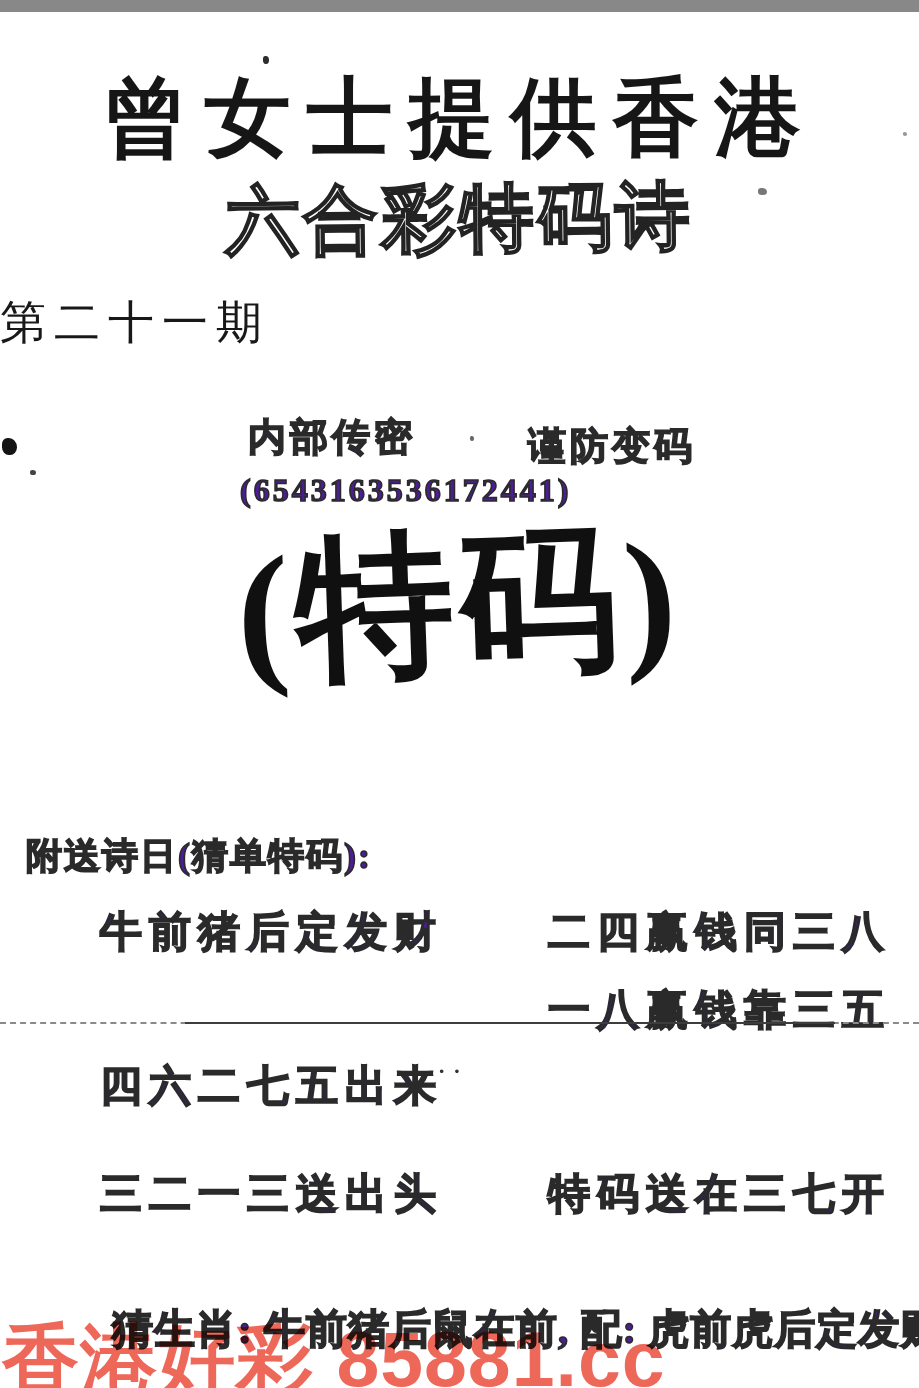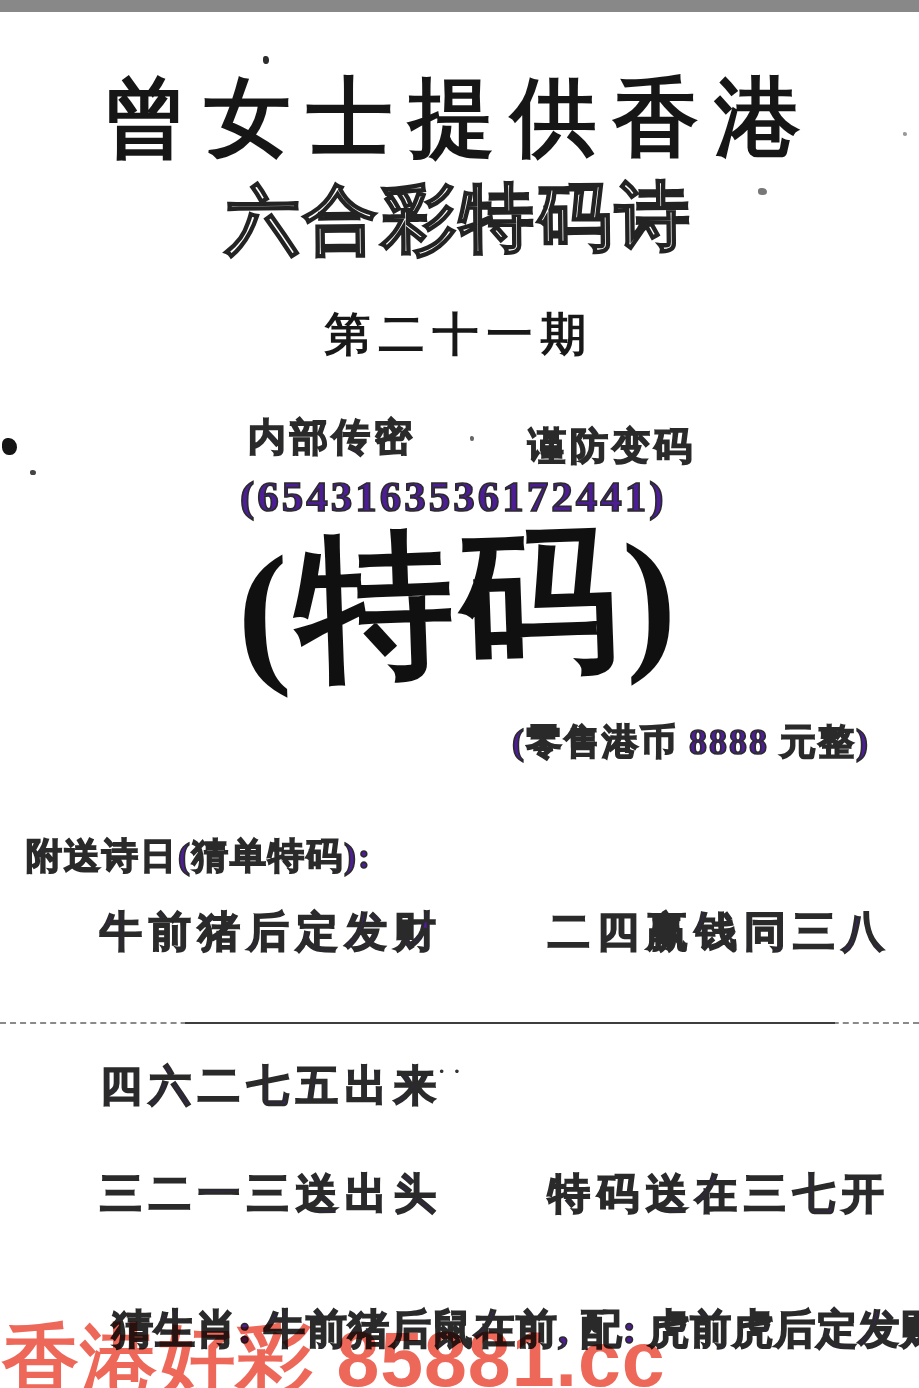--- a/index.html
+++ b/index.html
@@ -25,25 +25,25 @@
   .outline-thick{
     color:#fdfdfd;
     -webkit-text-stroke:2px #232323;
     text-stroke:2px #232323;
     font-weight:700;
   }
   .title-main{top:48px;left:0;width:919px;text-align:center;
     font-size:86px;letter-spacing:16px;font-weight:700;color:#161616;}
   .title-sub{top:158px;left:0;width:919px;text-align:center;
     font-size:74px;letter-spacing:4px;transform:rotate(-0.6deg);}
-  .issue{top:292px;left:0;width:919px;text-align:center;
-    font-size:46px;letter-spacing:8px;font-weight:700;color:#181818;}
+  .issue{top:280px;left:0;width:919px;
+    font-size:46px;letter-spacing:8px;font-weight:400;color:#181818;}
   .notice-left{top:400px;left:248px;font-size:38px;letter-spacing:4px;}
   .notice-right{top:409px;left:528px;font-size:38px;letter-spacing:4px;}
-  .serial{top:460px;left:240px;font-size:43px;letter-spacing:3px;}
+  .serial{top:460px;left:240px;font-size:32px;letter-spacing:3px;}
   .special{top:498px;left:0;width:919px;text-align:center;
     font-size:158px;line-height:1.2;letter-spacing:6px;
     transform:rotate(-2deg);font-weight:700;color:#101010;}
   .price{top:706px;left:512px;font-size:36px;letter-spacing:2px;}
   .poem-intro{top:820px;left:26px;font-size:36px;letter-spacing:2px;}
   .poem{font-size:42px;letter-spacing:7px;}
   .pl{left:100px;}
   .pr{left:548px;}
   .row1{top:892px;} .row2{top:970px;} .row3{top:1046px;} .row4{top:1154px;}
   .divider{top:1010px;left:0;width:919px;border-top:2px dashed #8a8a8a;height:0;}
@@ -77,29 +77,29 @@
   <div class="abs issue">第二十一期</div>
 
   <div class="abs notice-left outline">内部传密</div>
 
   <div class="abs notice-right outline">谨防变码</div>
 
   <div class="abs serial outline">(6543163536172441)</div>
 
   <div class="abs special solid">(特码)</div>
 
-  <div class="abs price outline">(零售港币 8888 元整)</div>
 
   <div class="abs poem-intro outline">附送诗日(猜单特码):</div>
 
   <div class="abs poem pl row1 outline">牛前猪后定发财</div>
   <div class="abs poem pl row3 outline">四六二七五出来</div>
   <div class="abs poem pl row4 outline">三二一三送出头</div>
 
   <div class="abs poem pr row1 outline">二四赢钱同三八</div>
+  <div class="abs poem pr row2 outline">一八赢钱靠三五</div>
   <div class="abs poem pr row4 outline">特码送在三七开</div>
 
   <div class="abs divider"></div>
   <div class="abs divider-dark"></div>
 
   <div class="abs dots">··</div>
 
   <div class="abs zodiac outline">猜生肖: 牛前猪后鼠在前, 配: 虎前虎后定发财。</div>
 
   <div class="abs watermark" style="color: rgb(238, 104, 90);">香港好彩 85881.cc</div>

